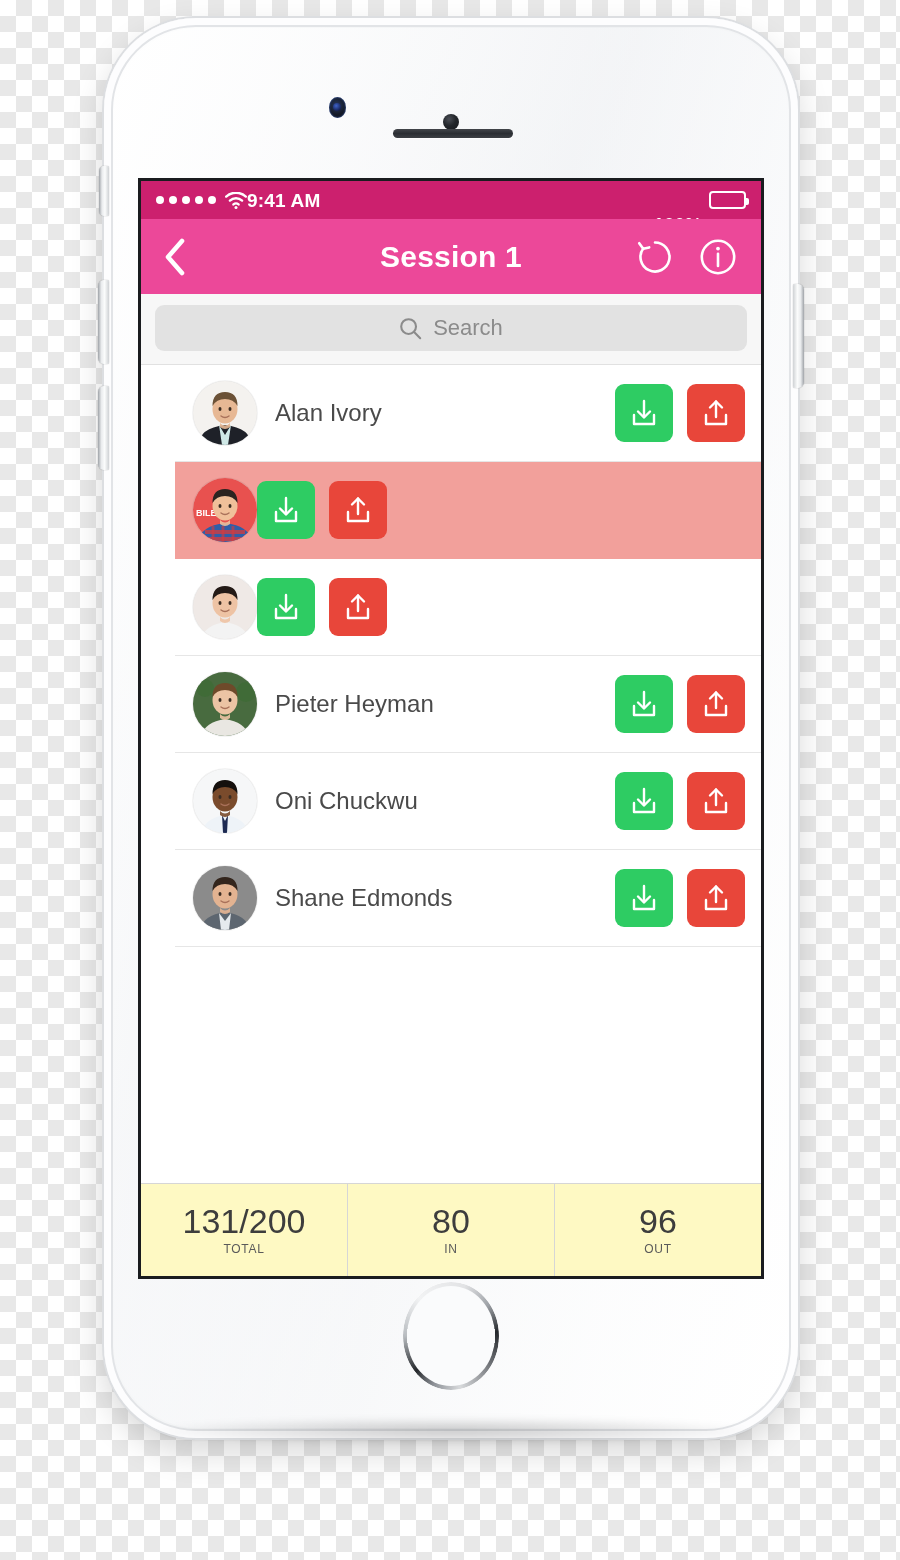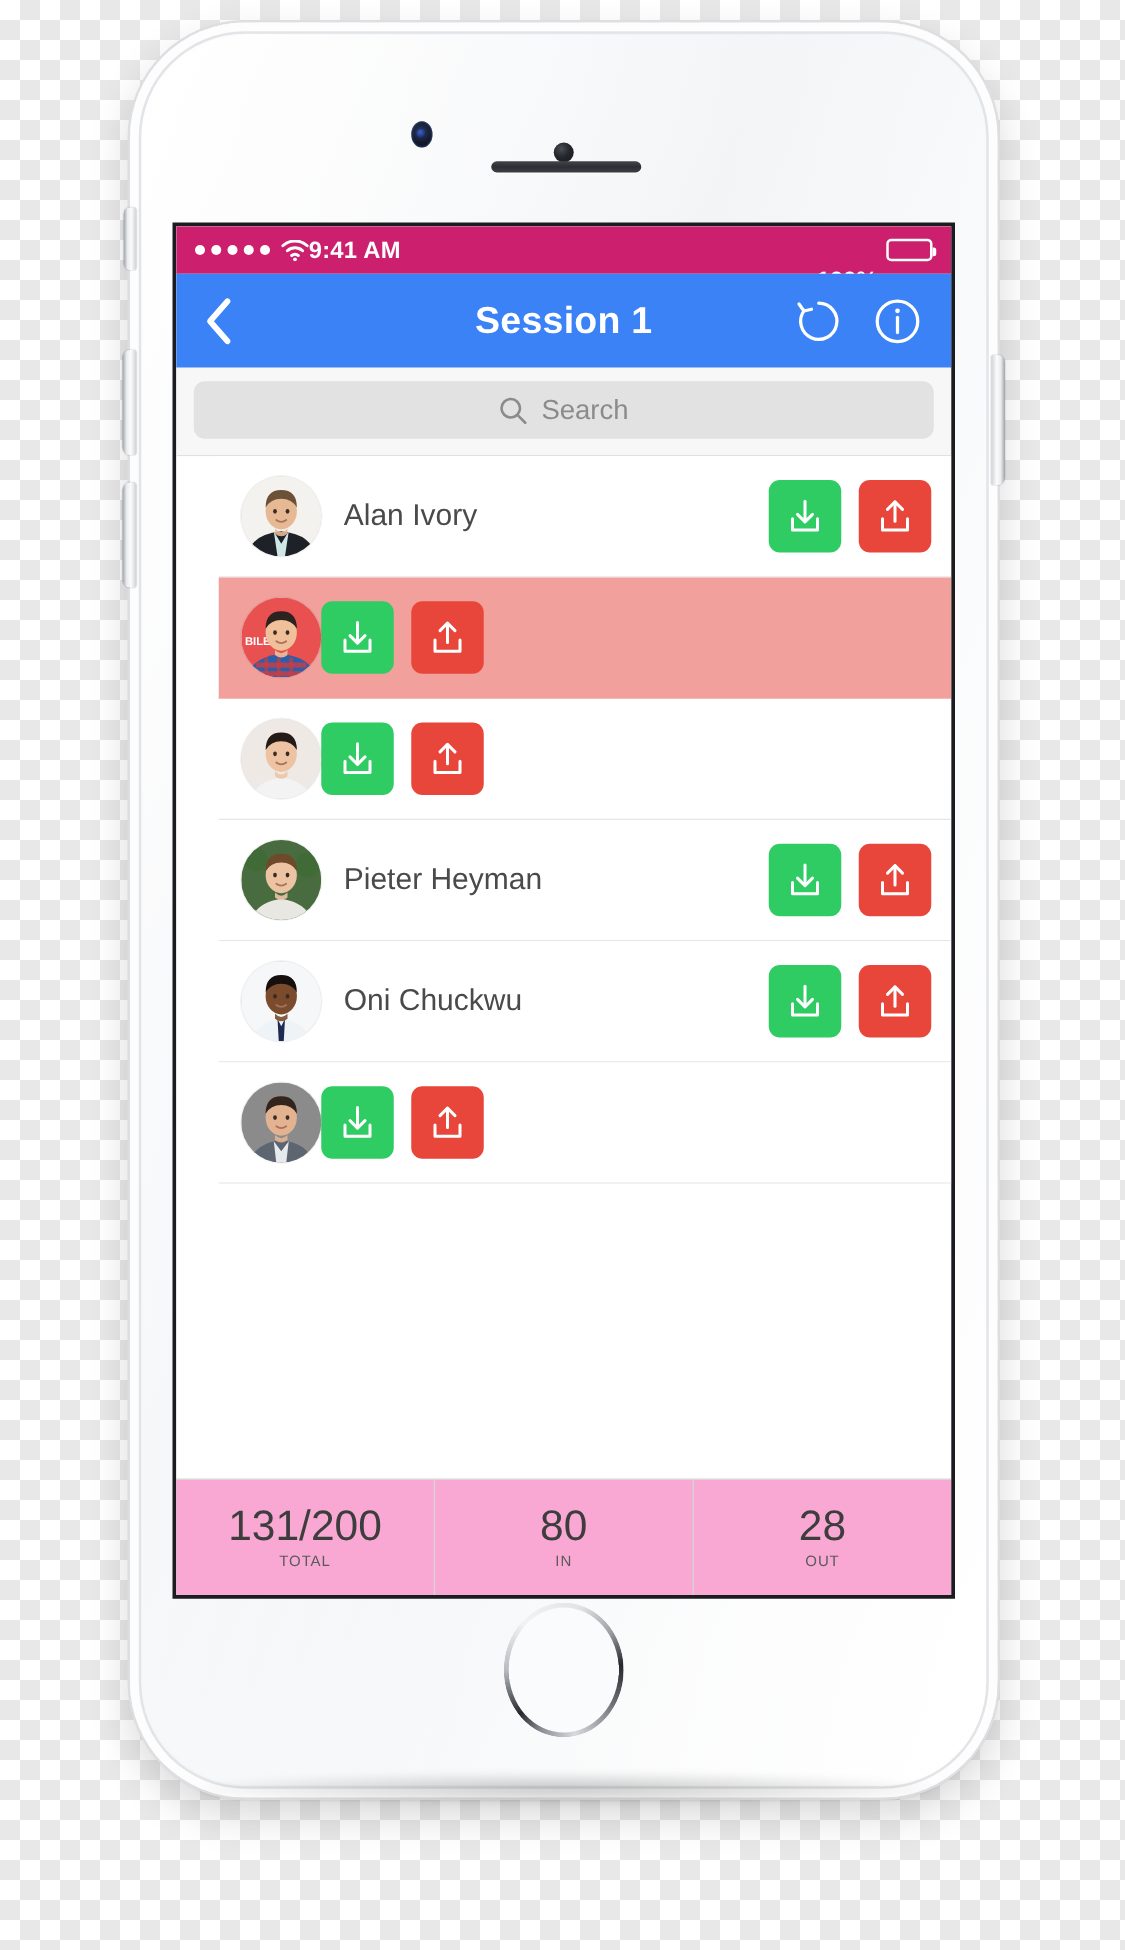--- a/index.html
+++ b/index.html
@@ -136,21 +136,21 @@
     position: relative; padding: 2px;
   }
   #battery-fill { width: 100%; height: 100%; background: #ffffff; border-radius: 1px; }
   #battery-icon::after {
     content: ""; position: absolute; right: -5px; top: 5px;
     width: 3px; height: 7px; border-radius: 0 2px 2px 0; background: #ffffff;
   }
 
   
   #nav-bar {
-    height: 75px; background: #3b82f6;
+    height: 75px; background: #ec4899;
     display: flex; align-items: center; padding: 0 22px;
     color: #ffffff; position: relative;
   }
   #back-button { width: 40px; display: flex; align-items: center; cursor: pointer; }
   #nav-title {
     position: absolute; left: 0; right: 0; text-align: center;
     font-size: 30px; font-weight: bold; letter-spacing: 0.2px; pointer-events: none;
   }
   #nav-actions { margin-left: auto; display: flex; align-items: center; gap: 22px; z-index: 2; }
   .nav-icon-btn { cursor: pointer; display: flex; align-items: center; }
@@ -197,21 +197,21 @@
     border: none;
   }
   .act-in  { background: #2ecc63; }
   .act-out { background: #e8463a; }
 
   #list-filler { background: #ffffff; }
 
   
   #stats-bar {
     position: absolute; left: 0; right: 0; bottom: 0;
-    height: 93px; background: #f9a8d4;
+    height: 93px; background: #fef9c3;
     border-top: 1px solid #d6d6d6;
     display: flex;
   }
   .stat-cell {
     flex: 1; display: flex; flex-direction: column;
     align-items: center; justify-content: center; gap: 3px;
     border-right: 1px solid #d6d6d6;
   }
   .stat-cell:last-child { border-right: none; }
   .stat-value { font-size: 34px; color: #3d3d3d; line-height: 1.05; }
@@ -469,20 +469,21 @@
               <path d="M7 64 q3-15 25-18 q22 3 25 18 z" fill="#5d6670"></path>
               <path d="M26 47 l6 8 l6-8 l-2 17 h-8 z" fill="#e6eaee"></path>
               <ellipse cx="32" cy="28" rx="12.5" ry="14.5" fill="#e3b391"></ellipse>
               <path d="M19.5 25 q0-14 12.5-14 q12.5 0 12.5 14 q-4-7-12.5-7 q-8.5 0-12.5 7z" fill="#33251c"></path>
               <ellipse cx="27" cy="28" rx="1.5" ry="1.9" fill="#3a2c22"></ellipse>
               <ellipse cx="37" cy="28" rx="1.5" ry="1.9" fill="#3a2c22"></ellipse>
               <path d="M28 35 q4 3 8 0" stroke="#a9715a" stroke-width="1.4" fill="none" stroke-linecap="round"></path>
               <path d="M27 42 q5 5 10 0 l0 4 q-5 4 -10 0z" fill="#e3b391" opacity=".9"></path>
             </svg>
           </div>
+          <div class="person-name">Shane Edmonds</div>
           <div class="row-actions">
             <button class="act-btn act-in">
               <svg width="32" height="32" viewBox="0 0 32 32" fill="none">
                 <path d="M16 4 L16 20" stroke="#fff" stroke-width="2.4" stroke-linecap="round"></path>
                 <path d="M10 14.5 L16 20.5 L22 14.5" stroke="#fff" stroke-width="2.4" stroke-linecap="round" stroke-linejoin="round"></path>
                 <path d="M6 18 L6 27 L26 27 L26 18" stroke="#fff" stroke-width="2.4" stroke-linecap="round" stroke-linejoin="round"></path>
               </svg>
             </button>
             <button class="act-btn act-out">
               <svg width="32" height="32" viewBox="0 0 32 32" fill="none">
@@ -499,21 +500,21 @@
     <div id="stats-bar">
         <div class="stat-cell">
           <div class="stat-value">131/200</div>
           <div class="stat-label">TOTAL</div>
         </div>
         <div class="stat-cell">
           <div class="stat-value">80</div>
           <div class="stat-label">IN</div>
         </div>
         <div class="stat-cell">
-          <div class="stat-value">28</div>
+          <div class="stat-value">96</div>
           <div class="stat-label">OUT</div>
         </div>
       </div>
 
   </div>
 
   <div id="home-button"></div>
 </div>
 
 <div id="phone-shadow"></div>

